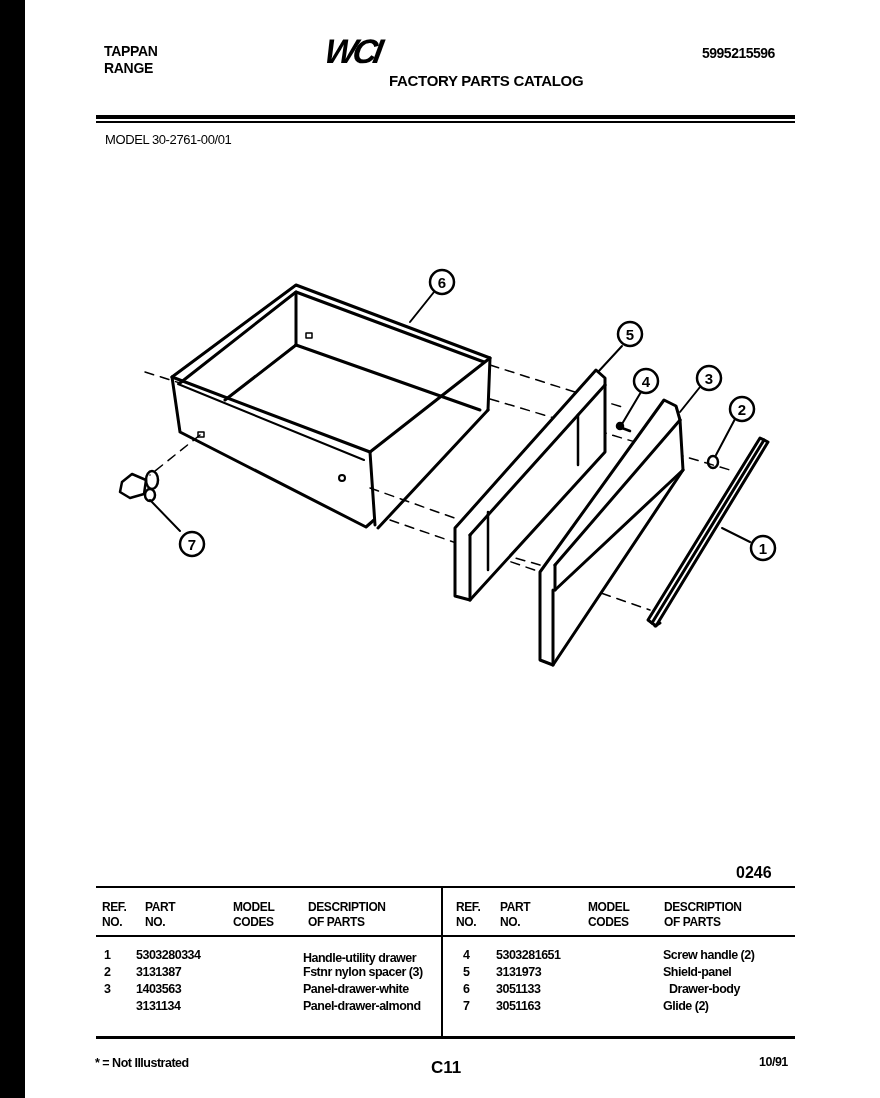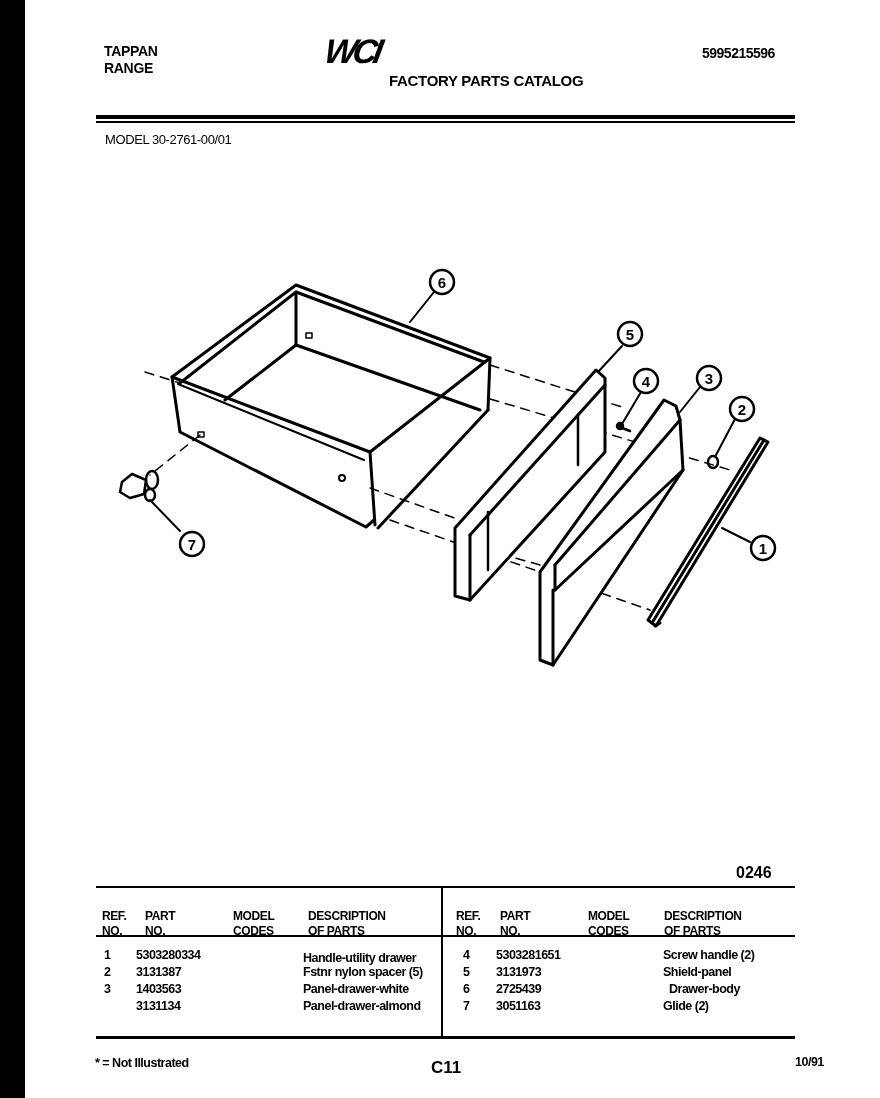--- a/index.html
+++ b/index.html
@@ -16,25 +16,25 @@
   .rule-thick { left: 96px; width: 699px; height: 4px; background: #000; }
   .rule-thin { left: 96px; width: 699px; height: 2px; background: #000; }
   .model { left: 105px; top: 132px; font-size: 13px; font-weight: normal; letter-spacing: -0.4px; }
   .diagram { left: 90px; top: 250px; }
   .drawing-no { left: 736px; top: 864px; font-size: 16px; font-weight: bold; }
   .parts-table { left: 96px; top: 886px; width: 699px; height: 152px; }
   .tbl-top { position: absolute; left: 0; top: 0; width: 699px; height: 2px; background: #000; }
   .tbl-mid { position: absolute; left: 0; top: 49px; width: 699px; height: 2px; background: #000; }
   .tbl-bot { position: absolute; left: 0; top: 150px; width: 699px; height: 3px; background: #000; }
   .tbl-div { position: absolute; left: 345px; top: 0; width: 2px; height: 152px; background: #000; }
-  .th { position: absolute; top: 14px; font-size: 12px; font-weight: bold; line-height: 15px; letter-spacing: -0.4px; margin-top: 9px; }
+  .th { position: absolute; top: 14px; font-size: 12px; font-weight: bold; line-height: 15px; letter-spacing: -0.4px; }
   .td { position: absolute; font-size: 12.5px; font-weight: bold; line-height: 17px; letter-spacing: -0.5px; }
   .footer-note { left: 95px; top: 1056px; font-size: 12.5px; font-weight: bold; letter-spacing: -0.5px; }
   .page-code { left: 431px; top: 1058px; font-size: 17px; font-weight: bold; }
-  .footer-date { left: 759px; top: 1055px; font-size: 12.5px; font-weight: bold; letter-spacing: -0.5px; margin-left: 36px; }
+  .footer-date { left: 759px; top: 1055px; font-size: 12.5px; font-weight: bold; letter-spacing: -0.5px; }
   .callout-label { font-family: "Liberation Sans", sans-serif; font-weight: bold; font-size: 15px; }
 </style>
 </head>
 <body>
 
 <div class="edge-strip"></div>
 
 <div class="abs hdr-brand">
   <div>TAPPAN</div>
   <div>RANGE</div>
@@ -188,21 +188,21 @@
   </div>
 
   <div>
     <div class="td" style="left:8px;top:61px">1</div>
     <div class="td" style="left:40px;top:61px">5303280334</div>
     <div class="td" style="left:207px;top:64px">Handle-utility drawer</div>
   </div>
   <div>
     <div class="td" style="left:8px;top:78px">2</div>
     <div class="td" style="left:40px;top:78px">3131387</div>
-    <div class="td" style="left:207px;top:78px">Fstnr nylon spacer (5)</div>
+    <div class="td" style="left:207px;top:78px">Fstnr nylon spacer (3)</div>
   </div>
   <div>
     <div class="td" style="left:8px;top:95px">3</div>
     <div class="td" style="left:40px;top:95px">1403563</div>
     <div class="td" style="left:207px;top:95px">Panel-drawer-white</div>
   </div>
   <div>
     <div class="td" style="left:8px;top:112px"></div>
     <div class="td" style="left:40px;top:112px">3131134</div>
     <div class="td" style="left:207px;top:112px">Panel-drawer-almond</div>
@@ -213,21 +213,21 @@
     <div class="td" style="left:400px;top:61px">5303281651</div>
     <div class="td" style="left:567px;top:61px">Screw handle (2)</div>
   </div>
   <div>
     <div class="td" style="left:367px;top:78px">5</div>
     <div class="td" style="left:400px;top:78px">3131973</div>
     <div class="td" style="left:567px;top:78px">Shield-panel</div>
   </div>
   <div>
     <div class="td" style="left:367px;top:95px">6</div>
-    <div class="td" style="left:400px;top:95px">2725439</div>
+    <div class="td" style="left:400px;top:95px">3051133</div>
     <div class="td" style="left:573px;top:95px">Drawer-body</div>
   </div>
   <div>
     <div class="td" style="left:367px;top:112px">7</div>
     <div class="td" style="left:400px;top:112px">3051163</div>
     <div class="td" style="left:567px;top:112px">Glide (2)</div>
   </div>
 </div>
 
 <div class="abs footer-note">* = Not Illustrated</div>

